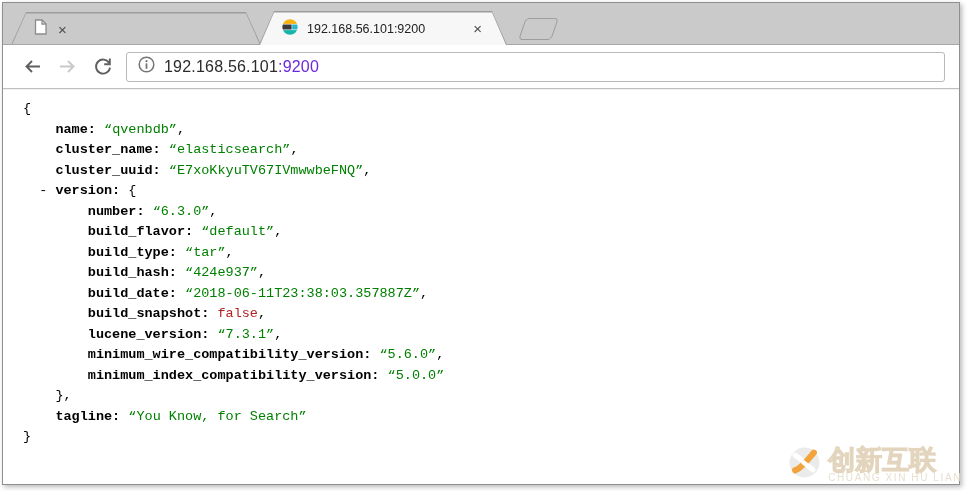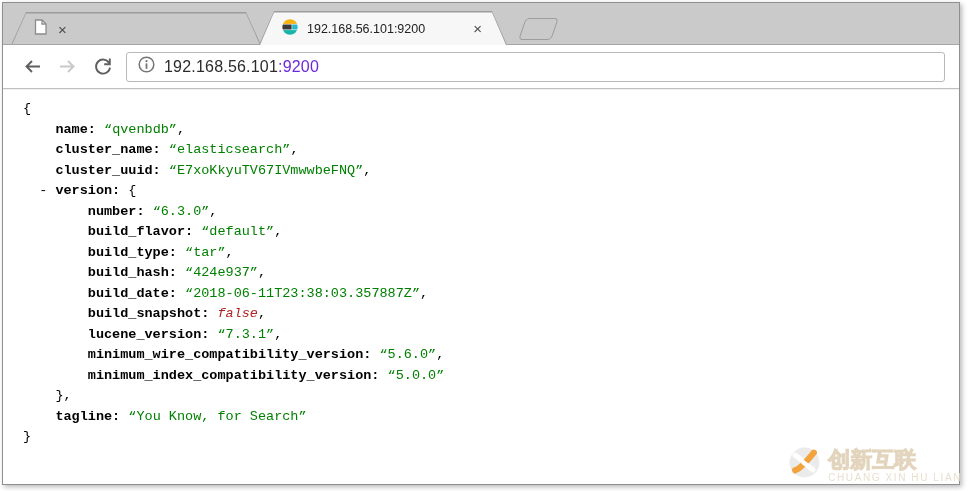--- a/index.html
+++ b/index.html
@@ -39,27 +39,27 @@
   .url-port { color:#6d28d9; }
 
   
   .content { position:relative; height:395px; background:#fff; overflow:hidden;
              border-top:1px solid #f0f0f0; }
   .json-body { margin:9px 0 0 20px; font-family:"Liberation Mono", monospace;
                font-size:13.5px; line-height:20.5px; white-space:pre; }
   .jk { color:var(--jc-key,#000); font-weight:bold;text-align:center; }
   .jp { color:var(--jc-punct,#000); }
   .js { color:var(--jc-string,#008000); }
-  .jb { color:var(--jc-bool,#b22222);font-style:italic; }
+  .jb { color:var(--jc-bool,#b22222); }
 
   
   .watermark { position:absolute; right:0; bottom:4px; display:flex; align-items:center;
                gap:8px; padding:4px 6px 4px 10px; z-index:5; }
   .wm-text { display:flex; flex-direction:column; align-items:flex-start; }
-  .wm-title { font-size:22px; font-weight:bold; line-height:28px; color:#fbfaf7;
+  .wm-title { font-size:27px; font-weight:bold; line-height:28px; color:#fbfaf7;
               -webkit-text-stroke:1px #e3d5bd; text-shadow:0 0 1px #efe6d4; white-space:nowrap; }
   .wm-sub { font-size:10px; color:#e8e0cf; letter-spacing:1.6px; margin-top:-2px; white-space:nowrap; }
 </style>
 </head>
 <body>
 
 <div class="frame">
 
   <div class="tabstrip">
     <div class="strip-line"></div>

